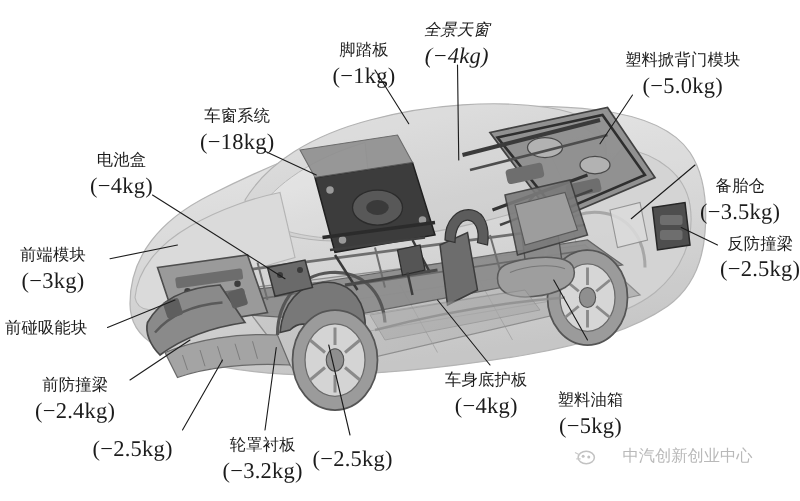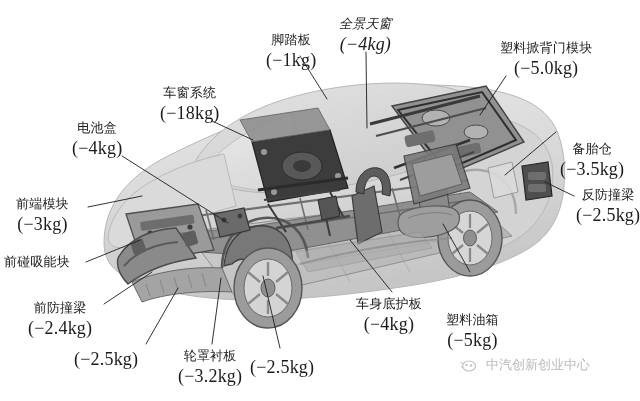--- a/index.html
+++ b/index.html
@@ -39,21 +39,21 @@
   .callout .kg {
     display: block;
     font-size: 18px;
   }
   #watermark {
     position: absolute;
     left: 458px;
     top: 356px;
     display: flex;
     align-items: center;
-    gap: 6px;
+    gap: 18px;
     color: #b9b9b9;
     font-size: 13px;
     font-family: "Liberation Sans", "DejaVu Sans", sans-serif;
     white-space: nowrap;
   }
   #watermark .wm-mark {
     width: 22px;
     height: 16px;
     flex: 0 0 auto;
   }

